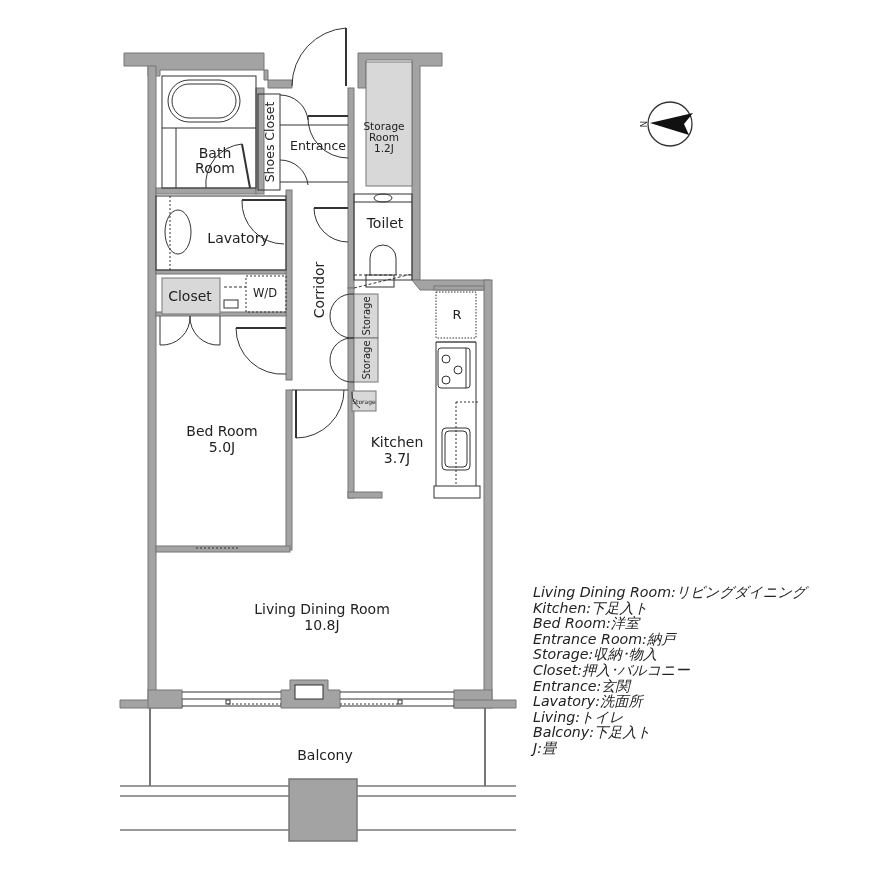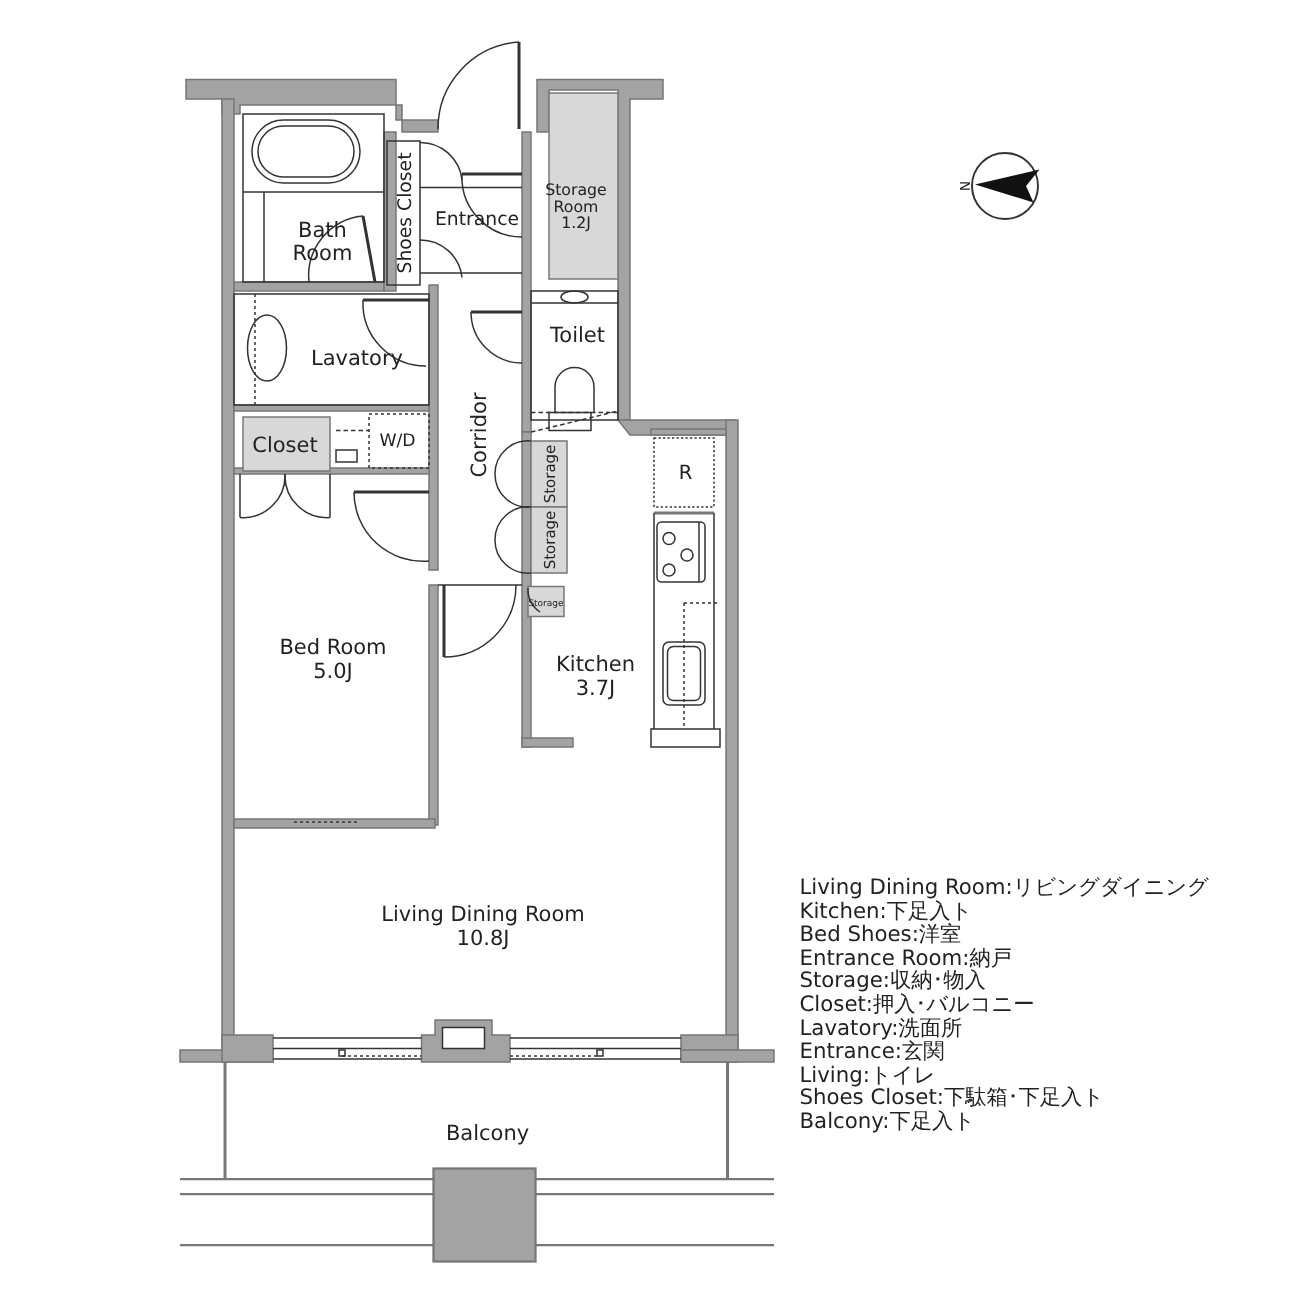--- a/index.html
+++ b/index.html
@@ -2,21 +2,21 @@
 <html><head>
 <meta charset="utf-8">
 <style>
   html, body { margin: 0; padding: 0; background: #ffffff; }
   body { width: 872px; height: 872px; position: relative; overflow: hidden;
          font-family: "DejaVu Sans", sans-serif; color: #222; }
   #plan { position: absolute; left: 0; top: 0; }
   .lbl { font-family: "DejaVu Sans", sans-serif; fill: #222; }
   .legend { position: absolute; left: 533px; top: 585px; font-size: 14.2px;
             line-height: 15.6px; color: #222; font-family: "DejaVu Sans", sans-serif; }
-  .legend div { white-space: nowrap; }
+  .legend div { white-space: nowrap; font-style: italic; }
 </style>
 </head>
 <body>
 
 <svg id="plan" width="872" height="872" viewBox="0 0 872 872" xmlns="http://www.w3.org/2000/svg">
 
   <g>
     <line x1="150" y1="708" x2="150" y2="786" stroke="#777" stroke-width="2"></line>
     <line x1="485" y1="708" x2="485" y2="786" stroke="#777" stroke-width="2"></line>
     <line x1="120" y1="786" x2="516" y2="786" stroke="#777" stroke-width="1.5"></line>
@@ -202,22 +202,22 @@
   <g>
     <circle cx="670" cy="124" r="22" fill="#ffffff" stroke="#333" stroke-width="1.3"></circle>
     <polygon points="650,123 693,113 684,124 689,135" fill="#111"></polygon>
     <text class="lbl" x="0" y="0" font-size="9" text-anchor="middle" transform="translate(640,124) rotate(90)">N</text>
   </g>
 </svg>
 
 <div class="legend">
   <div>Living Dining Room:リビングダイニング</div>
   <div>Kitchen:下足入ト</div>
-  <div>Bed Shoes:洋室</div>
+  <div>Bed Room:洋室</div>
   <div>Entrance Room:納戸</div>
   <div>Storage:収納･物入</div>
   <div>Closet:押入･バルコニー</div>
+  <div>Entrance:玄関</div>
   <div>Lavatory:洗面所</div>
-  <div>Entrance:玄関</div>
   <div>Living:トイレ</div>
-  <div>Shoes Closet:下駄箱･下足入ト</div>
   <div>Balcony:下足入ト</div>
+  <div>J:畳</div>
 </div>
 
 </body></html>

